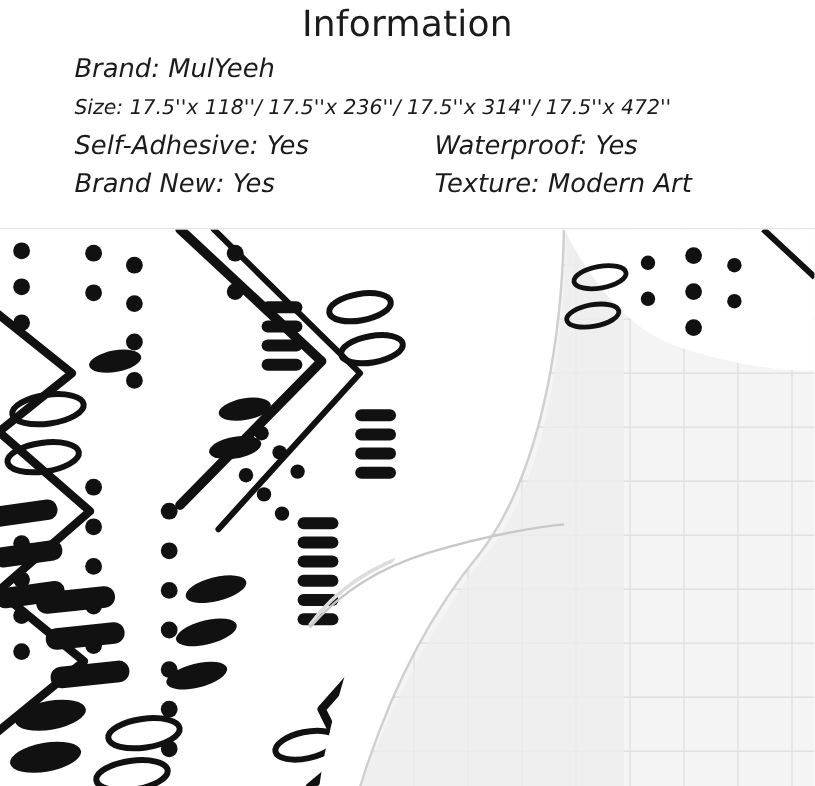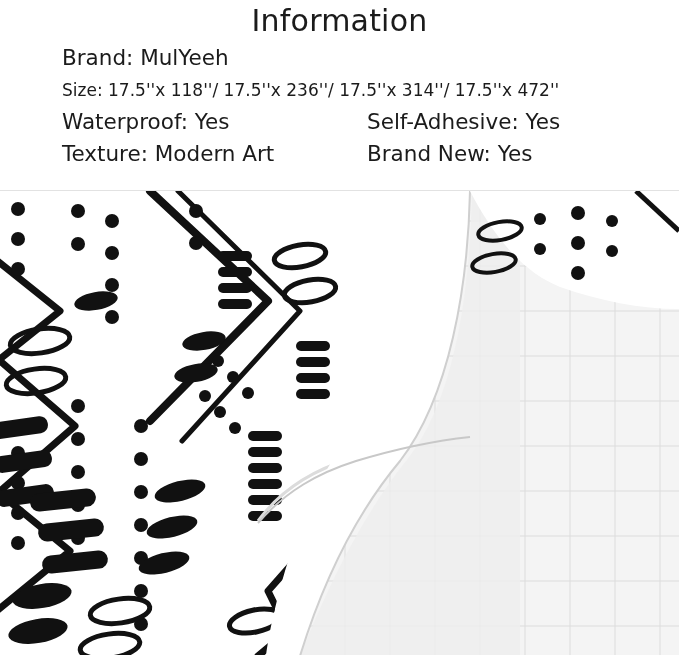--- a/index.html
+++ b/index.html
@@ -39,20 +39,21 @@
     letter-spacing: 0.2px;
   }
   .info-rows {
     margin-top: 2px;
     padding: 0 12px 0 62px;
   }
   .info-row {
     display: flex;
     align-items: center;
     height: 32px;
+    font-style: italic;
   }
   .info-cell {
     font-size: 21.5px;
     line-height: 32px;
     color: #1b1b1b;
     white-space: nowrap;
   }
   .info-cell.left {
     width: 300px;
     flex: 0 0 300px;
@@ -101,38 +102,38 @@
       </div>
 
       <div class="info-row">
         <div class="info-cell wide">
           <span class="label">Size:</span>
           <span class="value">17.5''x 118''/ 17.5''x 236''/ 17.5''x 314''/ 17.5''x 472''</span>
         </div>
       </div>
 
       <div class="info-row">
+        <div class="info-cell left">
+          <span class="label">Self-Adhesive:</span>
+          <span class="value">Yes</span>
+        </div>
         <div class="info-cell right">
           <span class="label">Waterproof:</span>
           <span class="value">Yes</span>
         </div>
+      </div>
+
+      <div class="info-row">
         <div class="info-cell left">
-          <span class="label">Self-Adhesive:</span>
+          <span class="label">Brand New:</span>
           <span class="value">Yes</span>
         </div>
-      </div>
-
-      <div class="info-row">
         <div class="info-cell right">
           <span class="label">Texture:</span>
           <span class="value">Modern Art</span>
-        </div>
-        <div class="info-cell left">
-          <span class="label">Brand New:</span>
-          <span class="value">Yes</span>
         </div>
       </div>
 
     </div>
   </div>
 
   <div class="photo">
     <svg width="679" height="465" viewBox="0 0 679 465" xmlns="http://www.w3.org/2000/svg">
       <defs>
         <clipPath id="clipAll">

